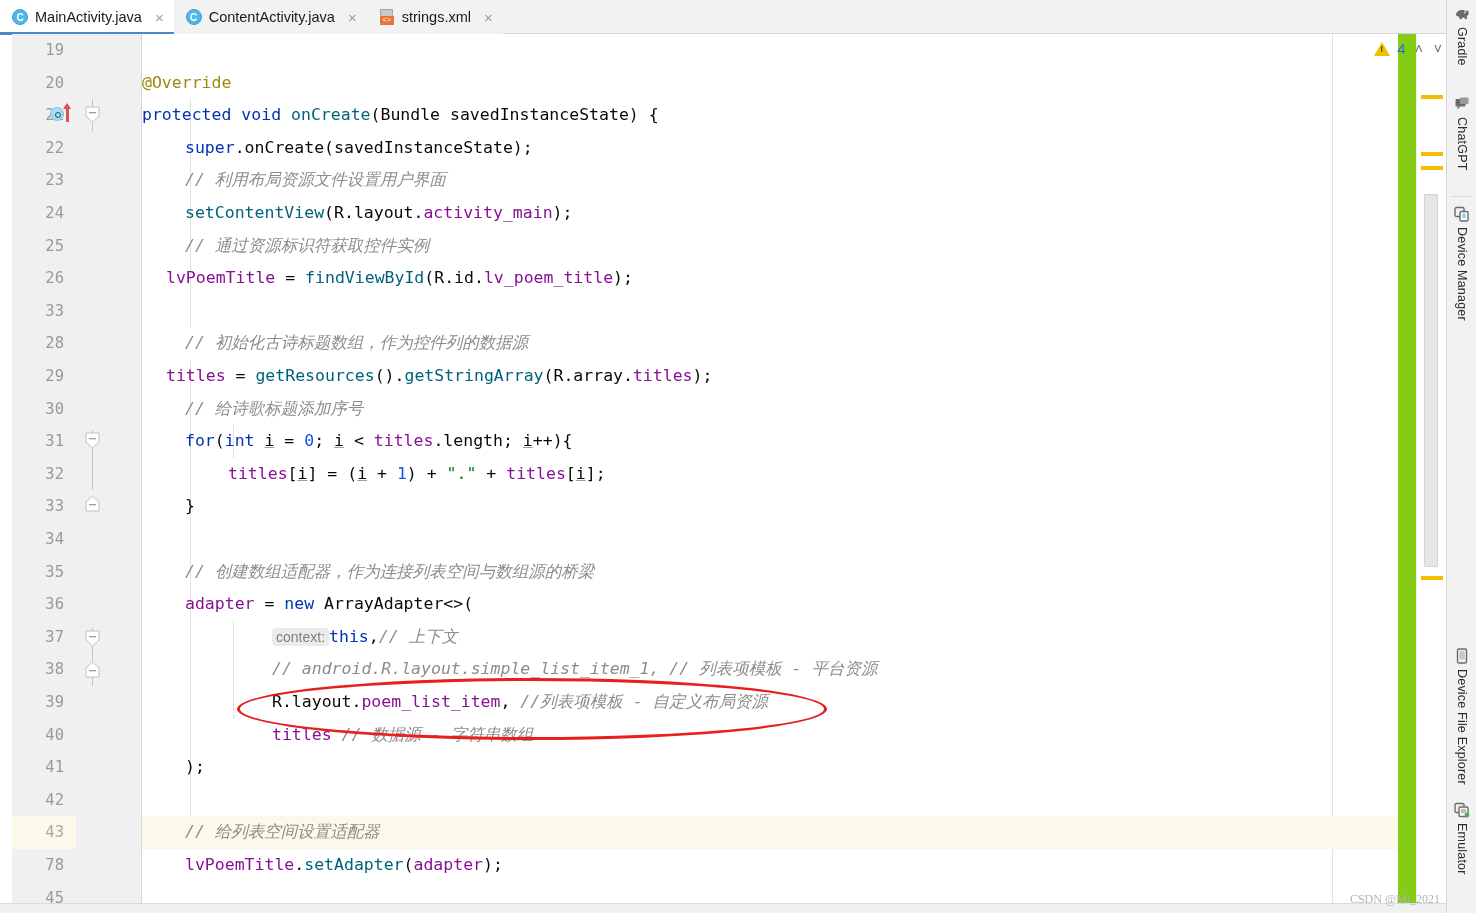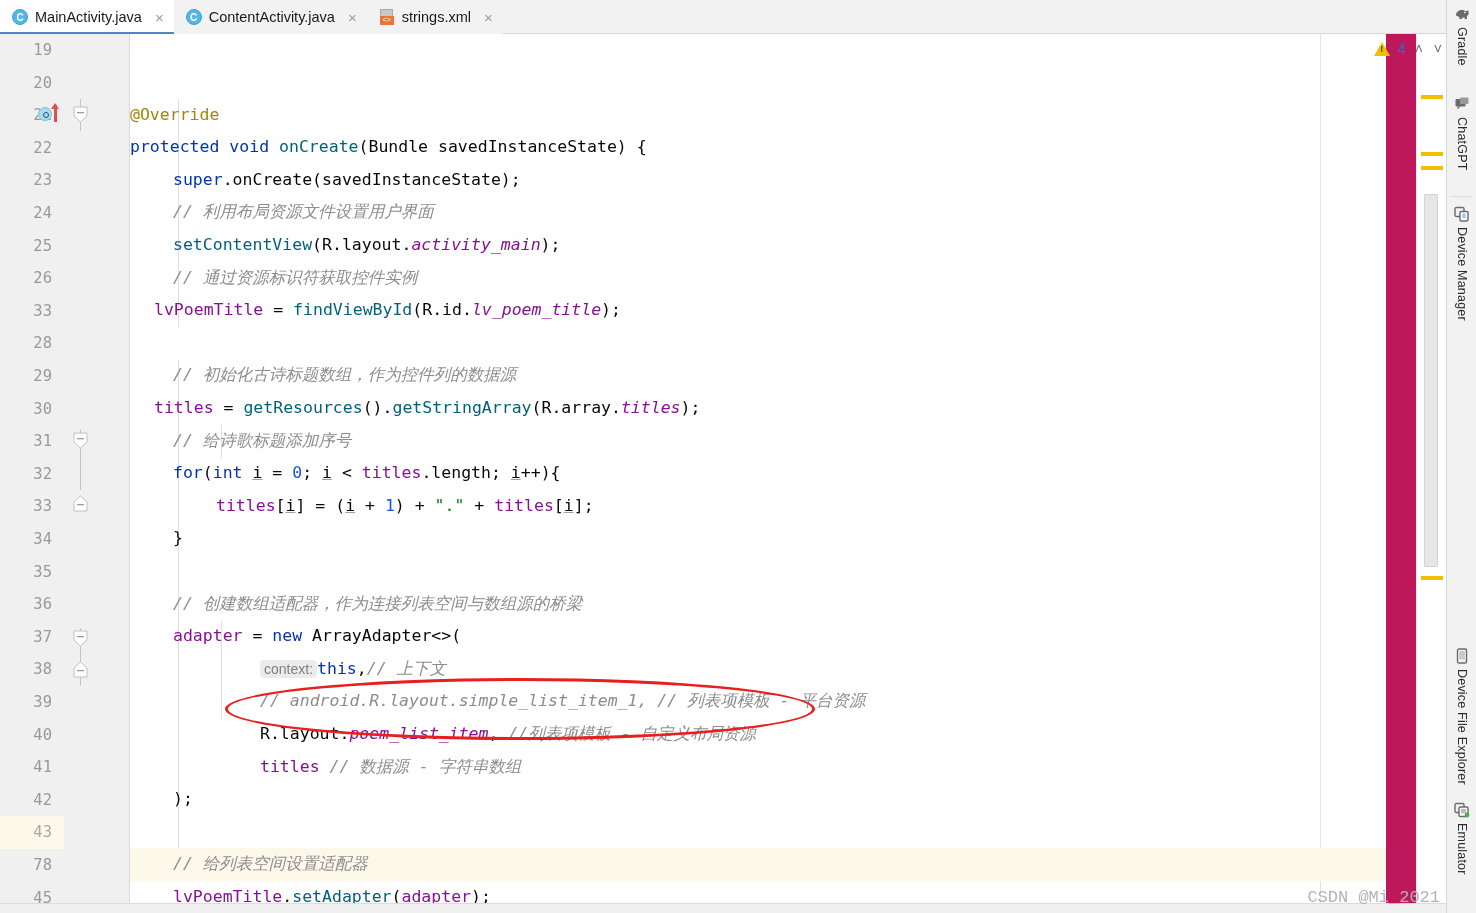--- a/index.html
+++ b/index.html
@@ -49,22 +49,22 @@
     background: #c8c8c8; border: 1px solid #a8a8a8;
   }
   .icon-xml .badge {
     position: absolute; left: 1px; bottom: 0; width: 14px; height: 9px;
     background: #e8763a; color: #fff; font-size: 7px; line-height: 9px;
     text-align: center; font-family: "Liberation Mono", monospace;
   }
 
   
   .editor-area {
-    position: absolute; top: 34px; left: 0; width: 1446px; bottom: 0;
-    background: #be185d;
+    position: absolute; top: 34px; left: 12px; width: 1446px; bottom: 0;
+    background: #84cc16;
   }
   .gutter-num {
     position: absolute; top: 0; left: 0; width: 64px; height: 100%;
     background: #f0f0f0;
   }
   .gutter-fold {
     position: absolute; top: 0; left: 64px; width: 66px; height: 100%;
     background: #f0f0f0; border-right: 1px solid #d8d8d8;
   }
   .code-pane {
@@ -72,36 +72,36 @@
     background: #ffffff; overflow: hidden;
   }
   .wrap-guide {
     position: absolute; top: 0; bottom: 0; left: 1190px; width: 1px;
     background: #e4e4e4;
   }
 
   .line {
     position: absolute; left: 0; right: 0; height: 32.6px;
     font-family: "DejaVu Sans Mono", monospace; font-size: 16.5px;
-    line-height: 32.6px; white-space: pre; color: #080808; margin-top: 32px;
+    line-height: 32.6px; white-space: pre; color: #080808;
   }
   .lnum {
     position: absolute; right: 12px; height: 32.6px; line-height: 32.6px;
     font-family: "DejaVu Sans Mono", monospace; font-size: 15.5px;
     color: #999999; text-align: right;
   }
   .line.highlight, .lnum-hl-bg { background: #fcf8ea; }
   .lnum.hl { color: #a9a9a9; }
 
   
   .kw   { color: #0033b3; }
   .meth { color: #00627a; }
   .anno { color: #9e880d; }
   .fld  { color: #871094; }
-  .ital { font-style: italic; color: #871094; }
+  .ital { color: #871094; }
   .num  { color: #1750eb; }
   .str  { color: #067d17; }
   .cmt  { color: #8c8c8c; font-style: italic; }
   .plain{ color: #080808; }
   .underl { text-decoration: underline; text-decoration-color: #9aa0a6; }
   .hint {
     background: #ebebeb; color: #808080; border-radius: 4px;
     padding: 1px 4px; font-size: 14px; font-style: normal;
     font-family: "Liberation Sans", sans-serif;
   }
@@ -182,22 +182,22 @@
 
   
   .annot-ellipse {
     position: absolute; border: 3.5px solid #e81f1f; border-radius: 50%;
     background: transparent; pointer-events: none;
   }
 
   
   .watermark {
     position: absolute; right: 36px; bottom: 6px;
-    font-size: 17px; color: #b3b3b3;
-    font-family: Liberation Mono, monospace; white-space: nowrap;
+    font-size: 12px; color: #b3b3b3;
+    font-family: Liberation Serif, serif; white-space: nowrap;
   }
   .bottom-strip {
     position: absolute; left: 0; bottom: 0; width: 1446px; height: 10px;
     background: #f0f0f0; border-top: 1px solid #dcdcdc;
   }
 </style>
 </head>
 <body>
 
 <div id="root">

